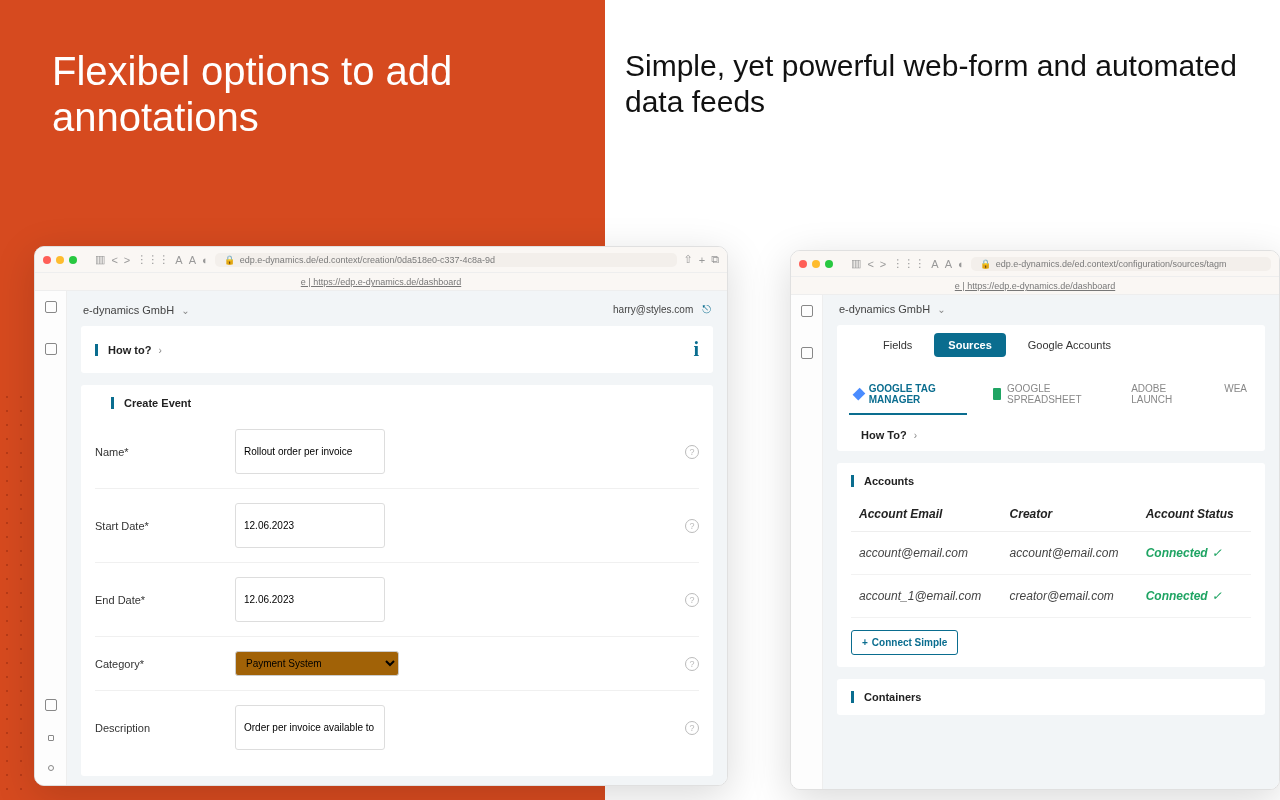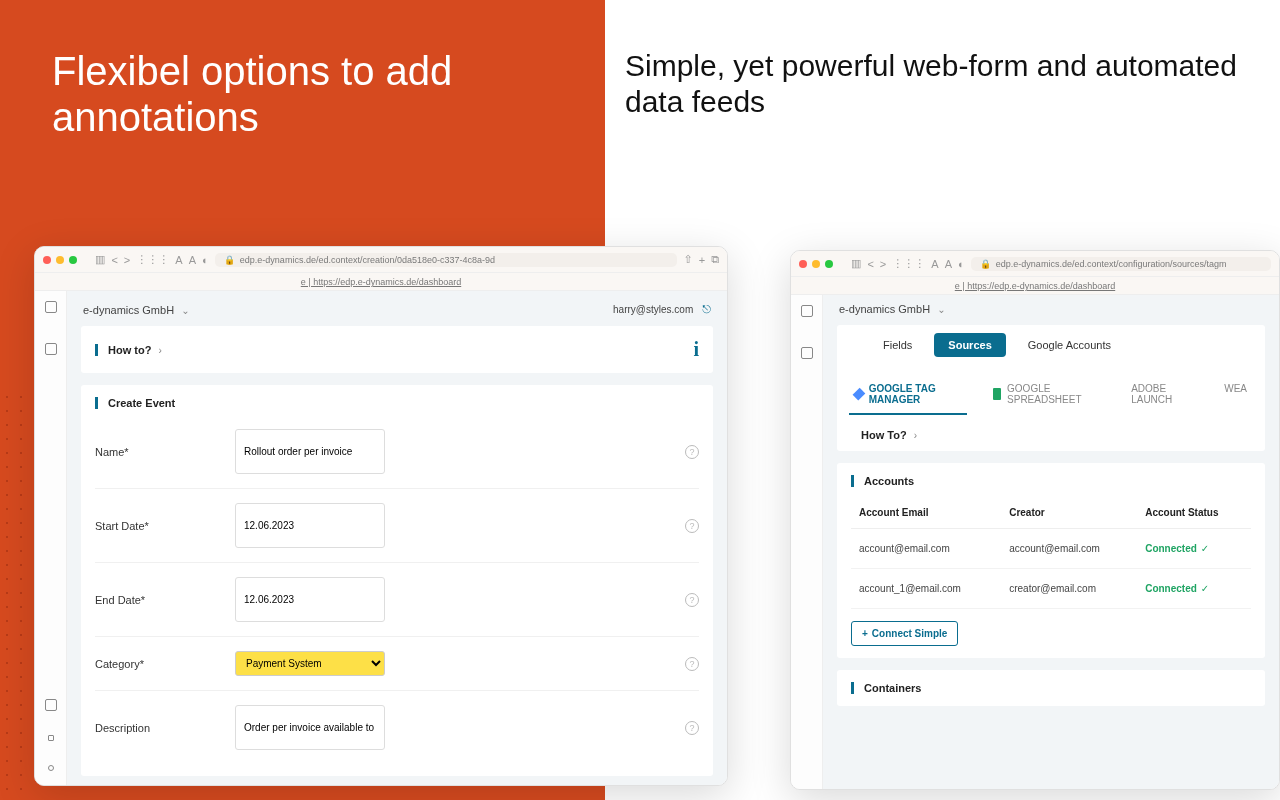--- a/index.html
+++ b/index.html
@@ -40,36 +40,36 @@
   .panel-hl { border-left: 3px solid #0a6d8f; padding-left: 10px; font-weight:600; color:#222; }
   .howto-row { display:flex; justify-content:space-between; align-items:center; }
   .info-i { font-family: Georgia, serif; font-size:20px; font-weight:bold; color:#0a6d8f; }
 
   .form-row { display:flex; align-items:center; border-bottom:1px solid #f0f0f0; padding:14px 0; }
   .form-row:last-child { border-bottom:none; }
   .form-label { width:140px; font-size:11px; color:#333; }
   .form-ctl { }
   .form-help { margin-left:auto; width:14px; height:14px; border:1.2px solid #bbb; border-radius:50%; font-size:9px; color:#bbb; display:flex; align-items:center; justify-content:center; }
   .form-input { width:150px; padding:16px 8px; font-size:10px; border:1px solid #ddd; border-radius:3px; background:#fff; }
-  .form-select { width:150px; padding:5px 6px; font-size:10px; border:1px solid #ccc; border-radius:3px; background:#fde047; }
+  .form-select { width:164px; padding:5px 6px; font-size:10px; border:1px solid #ccc; border-radius:3px; background:#a16207; }
 
   .btn-row { display:flex; justify-content:flex-end; gap:16px; margin-top:6px; }
   .btn { background:#0a6d8f; color:#fff; border:none; border-radius:3px; padding:7px 12px; font-size:10px; font-weight:600; cursor:pointer; }
 
   .tabs-row { display:flex; gap:8px; padding:8px 0 14px 32px; font-size:11px; }
   .tab-chip { padding:6px 14px; border-radius:4px; color:#333; }
   .tab-active { background:#0a6d8f; color:#fff; font-weight:600; }
 
   .subtabs { display:flex; gap:20px; padding:4px 12px; font-size:10px; align-items:flex-start; background:#fff; }
   .subtab { display:flex; align-items:center; gap:6px; color:#888; padding:8px 6px; }
   .subtab.active { color:#0a6d8f; font-weight:700; border-bottom:2px solid #0a6d8f; }
   .icon-diamond { width:10px; height:10px; background:#4a8cff; transform:rotate(45deg); }
   .icon-sheet { width:10px; height:12px; background:#1fa463; border-radius:1px; }
 
-  .table { width:100%; font-size:10px; border-collapse:collapse; }
+  .table { width:100%; font-size:12px; border-collapse:collapse;font-style:italic; }
   .table th { text-align:left; font-weight:700; padding:10px 8px; color:#222; border-bottom:1px solid #eee; }
   .table td { padding:14px 8px; color:#444; border-bottom:1px solid #f2f2f2;margin-left:46px; }
   .connected { color:#1fa463; font-weight:600; }
   .check { color:#1fa463; margin-left:4px; }
 
   .btn-outline { background:#fff; color:#0a6d8f; border:1px solid #0a6d8f; border-radius:3px; padding:6px 10px; font-size:10px; font-weight:600; display:inline-flex; align-items:center; gap:4px; cursor:pointer; }
 </style>
 </head>
 <body>
 
@@ -132,21 +132,21 @@
 
       <div class="panel howto-row">
         <div>
           <span class="panel-hl">How to?</span>
           <span class="chev">›</span>
         </div>
         <span class="info-i">i</span>
       </div>
 
       <div class="panel">
-        <div class="panel-hl" style="margin-bottom:6px;">Create Event</div>
+        <div class="panel-hl" style="margin-bottom:6px;margin-left:16px;">Create Event</div>
 
         <div class="form-row">
           <div class="form-label">Name*</div>
           <div class="form-ctl"><input class="form-input" value="Rollout order per invoice" style=""></div>
           <div class="form-help">?</div>
         </div>
         <div class="form-row">
           <div class="form-label">Start Date*</div>
           <div class="form-ctl"><input class="form-input" value="12.06.2023" style=""></div>
           <div class="form-help">?</div>

